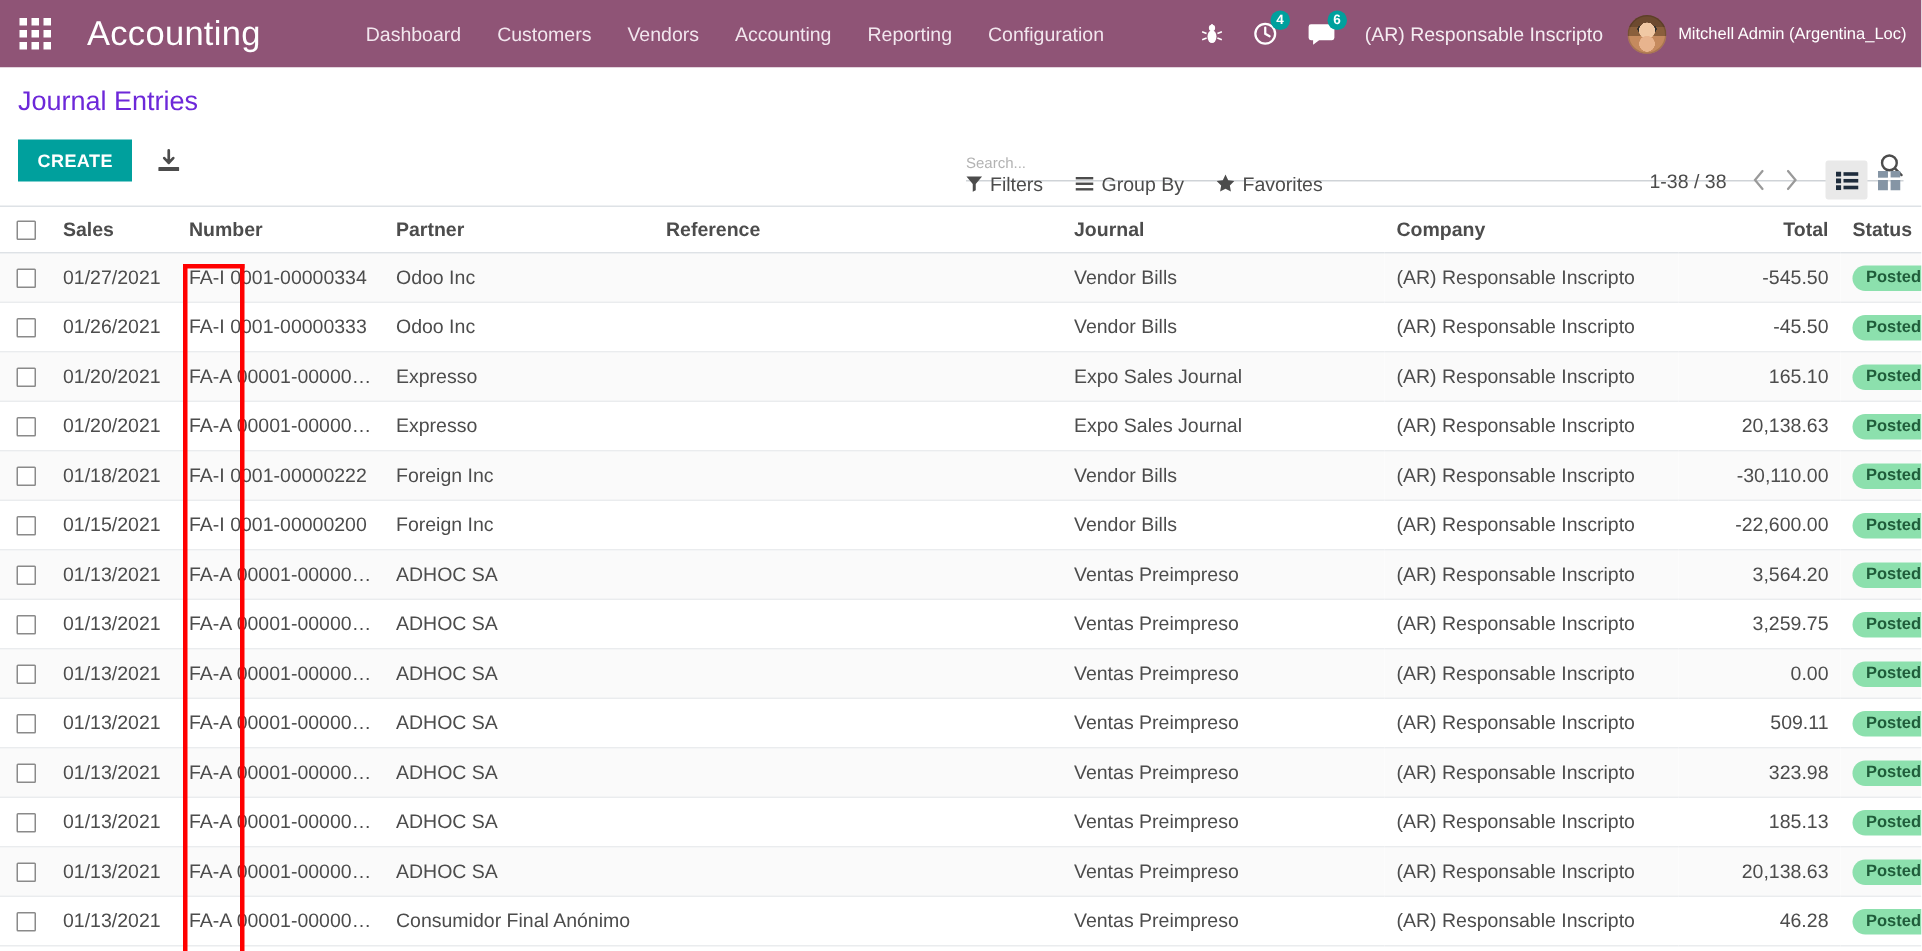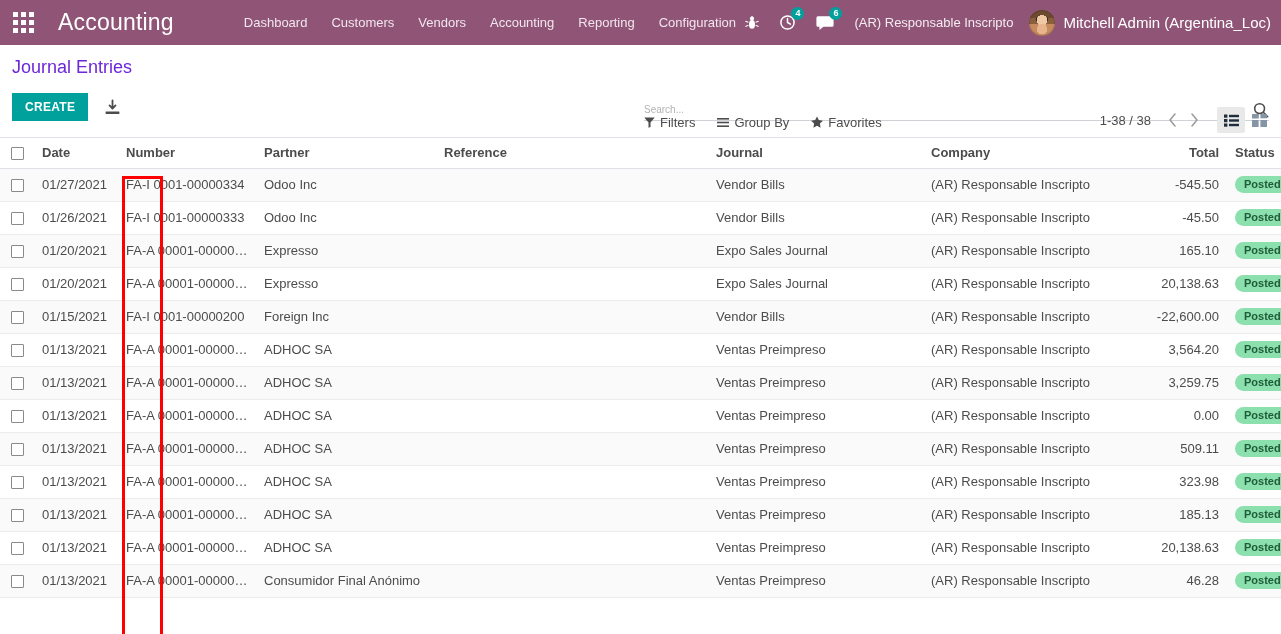--- a/index.html
+++ b/index.html
@@ -106,21 +106,21 @@
     background:
       radial-gradient(circle at 50% 74%, #e8b48e 0 22%, transparent 23%),
       radial-gradient(circle at 50% 40%, #f0c8a4 0 26%, transparent 27%),
       radial-gradient(circle at 34% 36%, #2b2b2b 0 9%, transparent 10%),
       radial-gradient(circle at 66% 36%, #2b2b2b 0 9%, transparent 10%),
       linear-gradient(#6d4a2f 0 30%, #8a5f3c 30% 55%, #c58a5e 55% 100%);
     box-shadow: inset 0 0 0 1px rgba(0,0,0,.15);
     flex: none;
   }
   .user-name {
-    font-size: 15px;
+    font-size: 11px;
     color: #ffffff;
   }
 
   
   .control-panel {
     background: #ffffff;
     border-bottom: 1px solid #dee2e6;
     position: relative;
     height: 93px;
   }
@@ -455,21 +455,21 @@
   </div>
 </div>
 
 <div class="list-wrap">
   <table class="o-list">
     <thead>
       <tr>
         <th class="col-check">
           <span class="cb"></span>
         </th>
-        <th class="col-date">Date</th>
+        <th class="col-date">Sales</th>
         <th class="col-number">Number</th>
         <th class="col-partner">Partner</th>
         <th class="col-reference">Reference</th>
         <th class="col-journal">Journal</th>
         <th class="col-company">Company</th>
         <th class="col-total">Total</th>
         <th class="col-status">Status</th>
 
       </tr>
     </thead>
@@ -513,20 +513,31 @@
           <td class="col-number">FA-A 00001-00000015</td>
           <td class="col-partner">Expresso</td>
           <td class="col-reference"></td>
           <td class="col-journal">Expo Sales Journal</td>
           <td class="col-company">(AR) Responsable Inscripto</td>
           <td class="col-total">20,138.63</td>
           <td class="col-status"><span class="badge-posted">Posted</span></td>
         </tr>
         <tr>
           <td class="col-check"><span class="cb"></span></td>
+          <td class="col-date">01/18/2021</td>
+          <td class="col-number">FA-I 0001-00000222</td>
+          <td class="col-partner">Foreign Inc</td>
+          <td class="col-reference"></td>
+          <td class="col-journal">Vendor Bills</td>
+          <td class="col-company">(AR) Responsable Inscripto</td>
+          <td class="col-total">-30,110.00</td>
+          <td class="col-status"><span class="badge-posted">Posted</span></td>
+        </tr>
+        <tr>
+          <td class="col-check"><span class="cb"></span></td>
           <td class="col-date">01/15/2021</td>
           <td class="col-number">FA-I 0001-00000200</td>
           <td class="col-partner">Foreign Inc</td>
           <td class="col-reference"></td>
           <td class="col-journal">Vendor Bills</td>
           <td class="col-company">(AR) Responsable Inscripto</td>
           <td class="col-total">-22,600.00</td>
           <td class="col-status"><span class="badge-posted">Posted</span></td>
         </tr>
         <tr>

